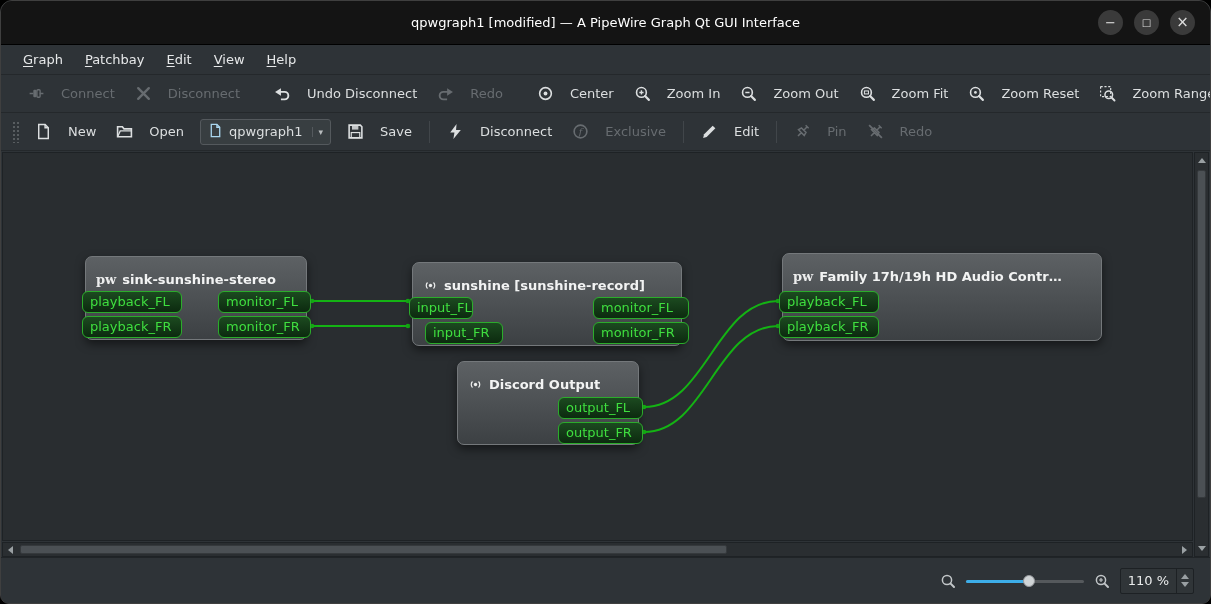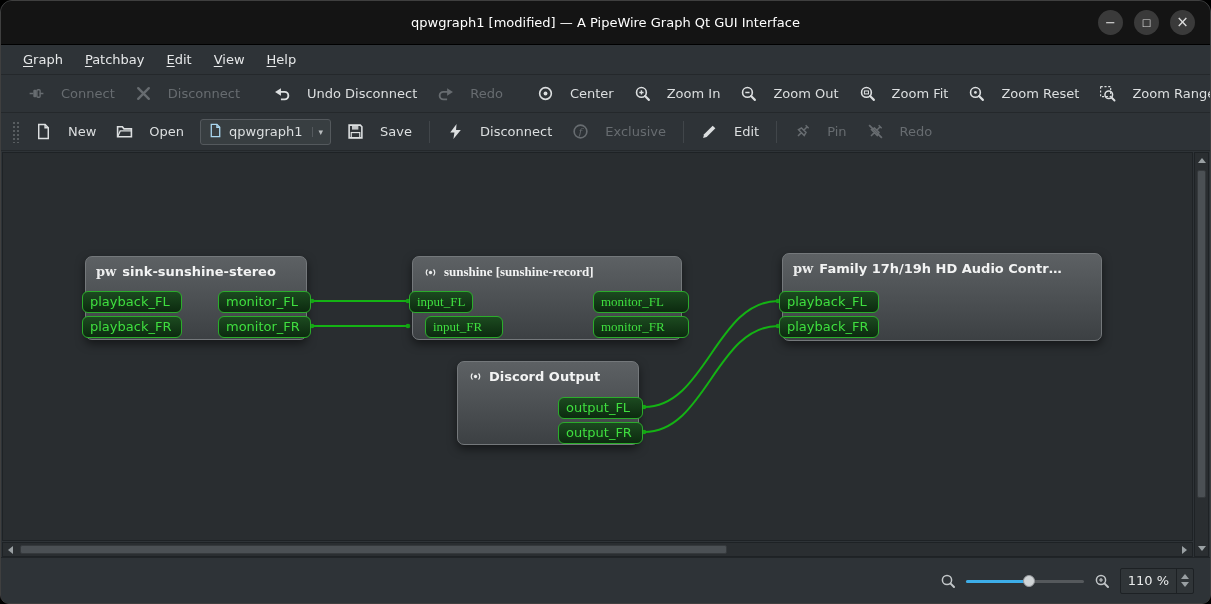--- a/index.html
+++ b/index.html
@@ -38,21 +38,21 @@
   
   .central { flex:1; display:flex; background:#2e3337; padding:1px 1px 0 1px; min-height:0; }
   .canvas-col { flex:1; display:flex; flex-direction:column; min-width:0; }
   .canvas { position:relative; flex:1; background:#292d30; border:1px solid #1e2225; overflow:hidden; }
   .edges { position:absolute; left:0; top:0; width:100%; height:100%; }
   .edges path { fill:none; stroke:#14b314; stroke-width:2; }
   .edges circle { fill:#14b314; }
 
   .node { position:absolute; background:linear-gradient(#5d6164,#3c4043); border:1px solid #74787b;
           border-radius:7px; box-shadow:0 4px 10px rgba(0,0,0,.5); }
-  .node-title { display:flex; align-items:center; gap:6px; padding:7px 10px 4px 10px; color:#f2f3f3;
+  .node-title { display:flex; align-items:center; gap:6px; padding:15px 10px 4px 10px; color:#f2f3f3;
                 font-weight:bold; font-size:13px; white-space:nowrap; overflow:hidden; }
   .nicon-pw { font-family:"DejaVu Serif", serif; font-weight:bold; font-size:13px; color:#eceded; }
   .nicon-stream svg { width:15px; height:15px; display:block; color:#eceded; }
   .port { position:absolute; height:22px; border:1px solid #2bac2b; border-radius:6px;
           background:linear-gradient(#1c4a20,#0c2a0f); color:#3fdf3f; font-size:13px; line-height:20px;
           padding:0 7px; white-space:nowrap; overflow:hidden; }
 
   
   .vscroll { flex:0 0 15px; margin-left:1px; background:#2a2e31; display:flex; flex-direction:column; border:1px solid #1e2225; }
   .hscroll { flex:0 0 15px; margin-top:1px; background:#2a2e31; display:flex; border:1px solid #1e2225; }
@@ -323,21 +323,21 @@
           <div class="node-title">
             <span class="nicon-pw">pw</span>
             <span>sink-sunshine-stereo</span>
           </div>
           <div class="port" style="left:-4px; top:34px; width:100px;">playback_FL</div>
           <div class="port" style="left:-4px; top:59px; width:100px;">playback_FR</div>
           <div class="port" style="right:-5px; top:34px; width:93px;">monitor_FL</div>
           <div class="port" style="right:-5px; top:59px; width:93px;">monitor_FR</div>
         </div>
 
-        <div class="node" style="left:409px; top:103px; width:270px; height:84px;font-family:Liberation Serif, serif;">
+        <div class="node" style="left:409px; top:109px; width:270px; height:84px;">
           <div class="node-title">
             <span class="nicon-stream">
                 <svg viewBox="0 0 16 16">
                   <circle cx="8" cy="8" r="1.8" fill="currentColor"></circle>
                   <path d="M4.8 4.8 a4.5 4.5 0 0 0 0 6.4 M11.2 4.8 a4.5 4.5 0 0 1 0 6.4" fill="none" stroke="currentColor" stroke-width="1.3"></path>
                 </svg>
               </span>
             <span>sunshine [sunshine-record]</span>
           </div>
           <div class="port" style="left:-4px; top:34px; width:64px;">input_FL</div>

